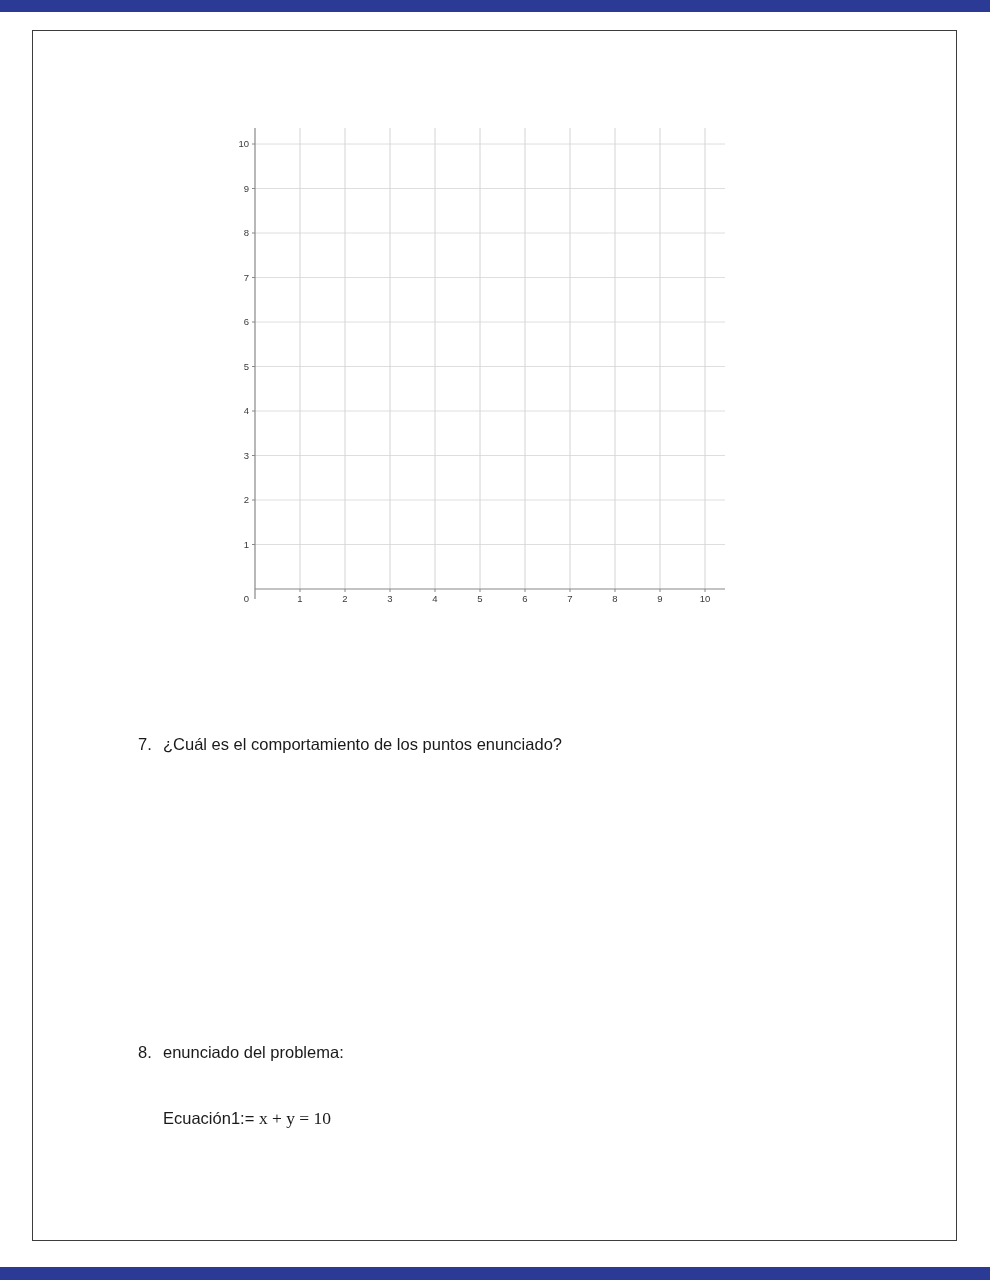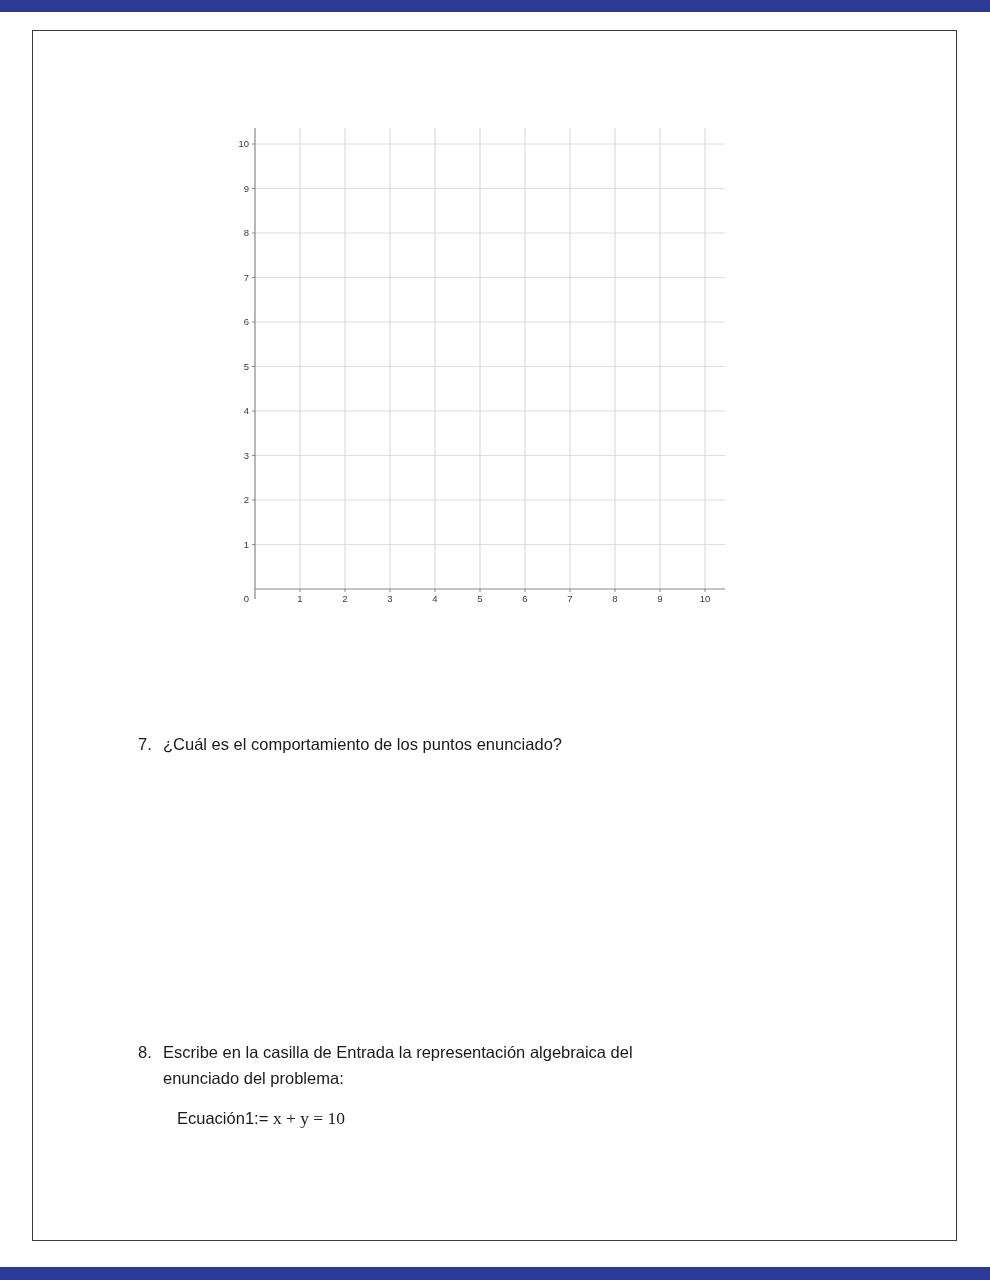--- a/index.html
+++ b/index.html
@@ -42,21 +42,21 @@
     line-height: 26px;
   }
   .q-number {
     width: 25px;
     flex: 0 0 25px;
   }
   #question-7 { left: 138px; top: 731px; }
   #question-8 { left: 138px; top: 1039px; }
   #equation-line {
     position: absolute;
-    left: 177px;
+    left: 163px;
     top: 1108px;
     font-size: 16.5px;
   }
   .math {
     font-family: "Liberation Serif", serif;
     font-size: 17.5px;
   }
 </style>
 </head>
 <body>
@@ -132,21 +132,20 @@
     </svg></div>
 
 <div id="question-7" class="question">
   <span class="q-number">7.</span>
   <span class="q-text">¿Cuál es el comportamiento de los puntos enunciado?</span>
 </div>
 
 <div id="question-8" class="question">
   <span class="q-number">8.</span>
   <span class="q-text">
-    <span style="display:block">Escribe en la casilla de Entrada la representación algebraica del</span>
     <span style="display:block">enunciado del problema:</span>
   </span>
 </div>
 
 <div id="equation-line">
   <span>Ecuación1:=</span>
   <span class="math">x + y = 10</span>
 </div>
 
 <div id="bottom-bar" class="accent-bar" style="background: rgb(43, 58, 148);"></div>

